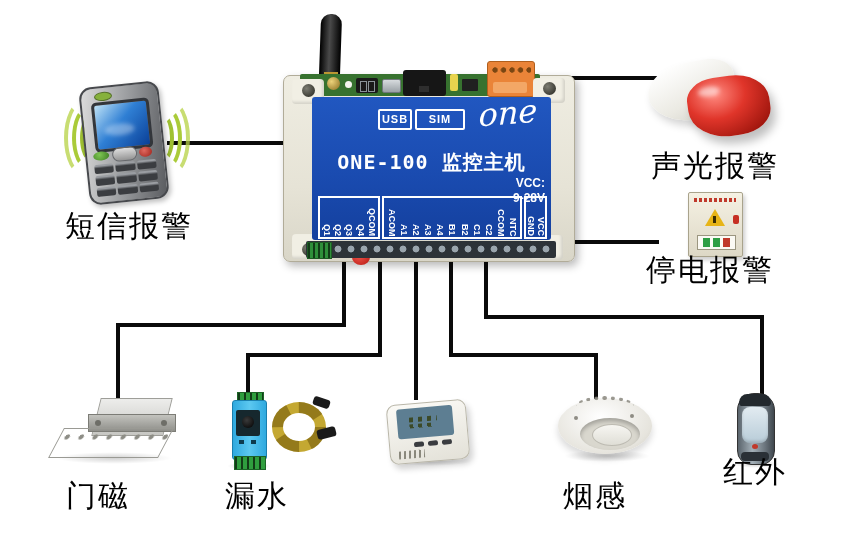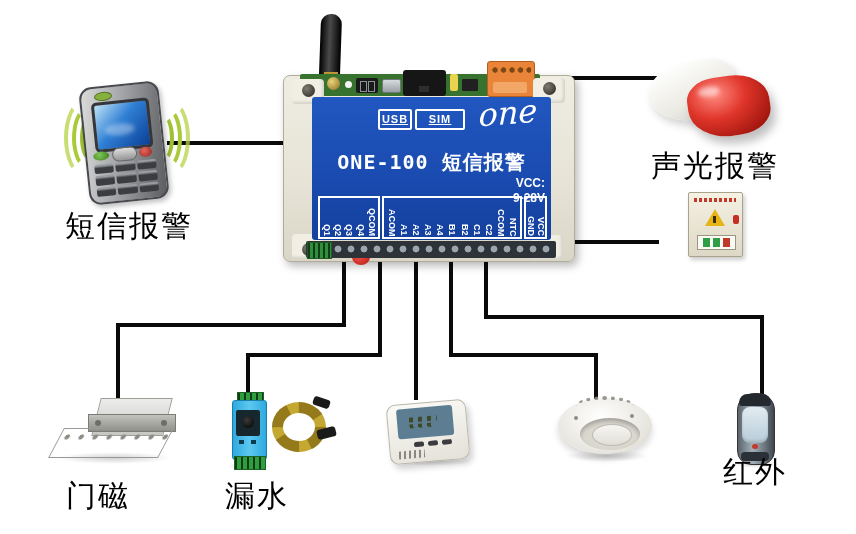--- a/index.html
+++ b/index.html
@@ -13,21 +13,21 @@
   .case{position:absolute;left:283px;top:75px;width:290px;height:185px;
         background:linear-gradient(180deg,#efede2,#e6e3d6 60%,#d9d6c8);
         border:1px solid #b1ac99;border-radius:7px;box-shadow:3px 4px 8px rgba(0,0,0,.28);}
   .tab{position:absolute;width:32px;height:25px;background:#f1efe4;border-radius:4px;
        box-shadow:inset -2px -2px 3px rgba(0,0,0,.12);}
   .screw{position:absolute;width:13px;height:13px;border-radius:50%;
          background:radial-gradient(circle at 35% 35%,#7c7c72,#23231c);}
   .panel{position:absolute;left:312px;top:97px;width:239px;height:143px;border-radius:3px;
          background:linear-gradient(180deg,#2157c0,#1a4bb0 55%,#14409e);}
   .slotbox{position:absolute;border:2px solid #fff;border-radius:2px;color:#fff;
-           font:bold 11px "Liberation Sans",sans-serif;text-align:center;line-height:17px;letter-spacing:1px;text-decoration:underline;}
+           font:bold 11px "Liberation Sans",sans-serif;text-align:center;line-height:17px;letter-spacing:1px;}
   .tsections{position:absolute;left:318px;top:196px;width:231px;height:43px;display:flex;}
   .tsec{border:2px solid #fff;box-sizing:border-box;display:flex;justify-content:space-evenly;
         align-items:flex-end;padding-bottom:1px;height:43px;}
   .tsec:nth-child(1){width:62px;}
   .tsec:nth-child(2){width:140px;margin-left:2px;}
   .tsec:nth-child(3){width:23px;margin-left:2px;}
   .tlabel{writing-mode:vertical-rl;font:bold 9px "Liberation Sans",sans-serif;color:#fff;line-height:1;}
   .strip{position:absolute;left:306px;top:241px;width:250px;height:17px;background:#2d3338;
          border-radius:2px;z-index:3;}
   .stripdots{position:absolute;left:332px;top:243px;width:220px;height:13px;z-index:4;
@@ -117,20 +117,21 @@
     <div class="abs" style="left:16px;top:16px;width:0;height:0;
          border-left:10px solid transparent;border-right:10px solid transparent;border-bottom:17px solid #e7b416;"></div>
     <div class="abs" style="left:24px;top:23px;width:3px;height:7px;background:#3a2d00;"></div>
     <div class="abs" style="left:44px;top:22px;width:6px;height:9px;background:#c62f23;border-radius:2px;"></div>
     <div class="abs" style="left:8px;top:42px;width:37px;height:13px;background:#fbfaf4;border:1px solid #9b9680;display:flex;gap:3px;align-items:center;justify-content:center;">
       <span style="width:7px;height:9px;background:#2f9e44;display:inline-block;"></span>
       <span style="width:7px;height:9px;background:#2f9e44;display:inline-block;"></span>
       <span style="width:7px;height:9px;background:#c0392b;display:inline-block;"></span>
     </div>
   </div>
+  <div class="cn-label" style="left:620px;top:250px;">停电报警</div>
 
   <div class="abs" style="left:320px;top:14px;width:21px;height:64px;transform:rotate(2deg);
        background:linear-gradient(90deg,#000,#4a4a4a 45%,#000);border-radius:10px 10px 3px 3px;"></div>
   <div class="abs" style="left:324px;top:72px;width:14px;height:10px;background:#bf9a33;"></div>
 
   <div class="case"></div>
 
   <div class="abs" style="left:300px;top:74px;width:240px;height:22px;background:#37722f;border-radius:2px;"></div>
   <div class="abs" style="left:327px;top:77px;width:13px;height:13px;border-radius:50%;background:radial-gradient(circle at 35% 35%,#ecd27a,#8a6d20);"></div>
   <div class="abs" style="left:345px;top:81px;width:7px;height:7px;border-radius:50%;background:#f4f4ee;"></div>
@@ -157,21 +158,21 @@
   <div class="screw" style="left:543px;top:82px;"></div>
   <div class="screw" style="left:302px;top:243px;"></div>
   <div class="screw" style="left:541px;top:244px;"></div>
 
   <div class="panel"></div>
   <div class="slotbox" style="left:378px;top:109px;width:30px;height:17px;">USB</div>
   <div class="slotbox" style="left:415px;top:109px;width:46px;height:17px;">SIM</div>
   <div class="abs" style="left:468px;top:94px;width:80px;text-align:center;color:#fff;
        font:italic 32px 'DejaVu Serif',serif;transform:rotate(-5deg) skewX(-6deg);">one</div>
   <div class="abs" style="left:312px;top:149px;width:239px;text-align:center;color:#fff;
-       font:bold 20px 'DejaVu Sans Mono',monospace;letter-spacing:1px;white-space:nowrap;">ONE-100 短信报警</div>
+       font:bold 20px 'DejaVu Sans Mono',monospace;letter-spacing:1px;white-space:nowrap;">ONE-100 监控主机</div>
   <div class="abs" style="left:465px;top:176px;width:80px;text-align:right;color:#fff;font:bold 12px 'Liberation Sans',sans-serif;line-height:1.25;">
     <div>VCC:</div>
     <div>9-28V</div>
   </div>
   <div class="tsections">
       <div class="tsec">
         <span class="tlabel">Q1</span>
         <span class="tlabel">Q2</span>
         <span class="tlabel">Q3</span>
         <span class="tlabel">Q4</span>
@@ -259,20 +260,21 @@
     <div class="shadow" style="left:10px;top:56px;width:86px;height:12px;"></div>
     <div class="abs" style="left:4px;top:4px;width:94px;height:56px;border-radius:50%;
          background:radial-gradient(ellipse at 45% 35%,#ffffff,#e6e4dd 70%,#c9c7bf);box-shadow:0 5px 7px rgba(0,0,0,.15);"></div>
     <div class="abs" style="left:22px;top:2px;width:58px;height:16px;border-top:4px dotted #8a887f;border-radius:50%;opacity:.85;"></div>
     <span class="abs" style="left:20px;top:22px;width:4px;height:4px;border-radius:50%;background:#8e8c84;"></span>
     <span class="abs" style="left:76px;top:20px;width:4px;height:4px;border-radius:50%;background:#8e8c84;"></span>
     <div class="abs" style="left:26px;top:24px;width:60px;height:32px;border-radius:50%;background:#d9d7ce;box-shadow:inset 0 3px 4px rgba(0,0,0,.25);"></div>
     <div class="abs" style="left:38px;top:30px;width:38px;height:20px;border-radius:50%;
          background:linear-gradient(180deg,#f7f6f2,#dfded6);border:1px solid #bdbbb2;"></div>
   </div>
+  <div class="cn-label" style="left:505px;top:476px;">烟感</div>
 
   <div class="abs" style="left:730px;top:388px;width:55px;height:82px;">
     <div class="shadow" style="left:2px;top:72px;width:48px;height:8px;"></div>
     <div class="abs" style="left:7px;top:5px;width:36px;height:70px;border:1px solid #333;border-radius:17px 17px 14px 14px;
          background:linear-gradient(90deg,#5a646c,#a3afb7 40%,#6b757d 75%,#3f474e);"></div>
     <div class="abs" style="left:9px;top:6px;width:32px;height:12px;background:#23292e;border-radius:14px 14px 6px 6px;"></div>
     <div class="abs" style="left:12px;top:19px;width:26px;height:36px;border-radius:8px;
          background:linear-gradient(180deg,#e2ebf1,#b8ccd8);box-shadow:inset 0 -2px 3px rgba(0,0,0,.15);"></div>
     <div class="abs" style="left:22px;top:56px;width:6px;height:5px;background:#c0392b;border-radius:50%;"></div>
     <div class="abs" style="left:11px;top:64px;width:28px;height:9px;background:#2a3036;border-radius:4px;"></div>

